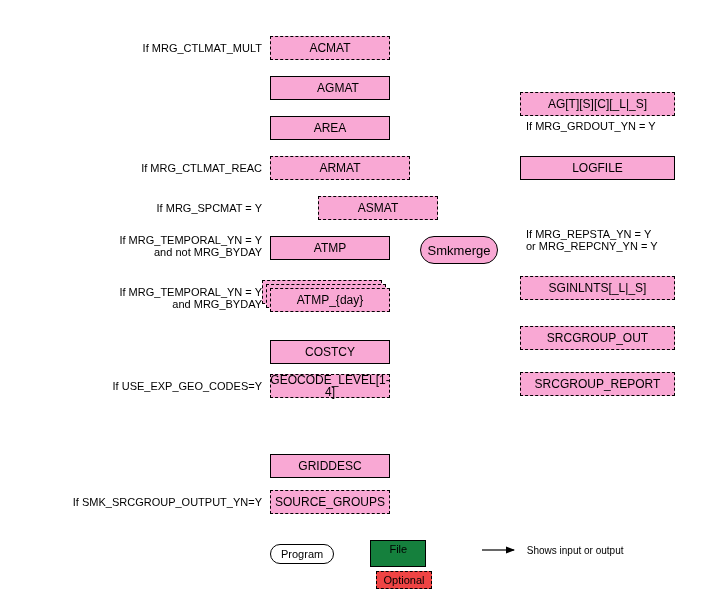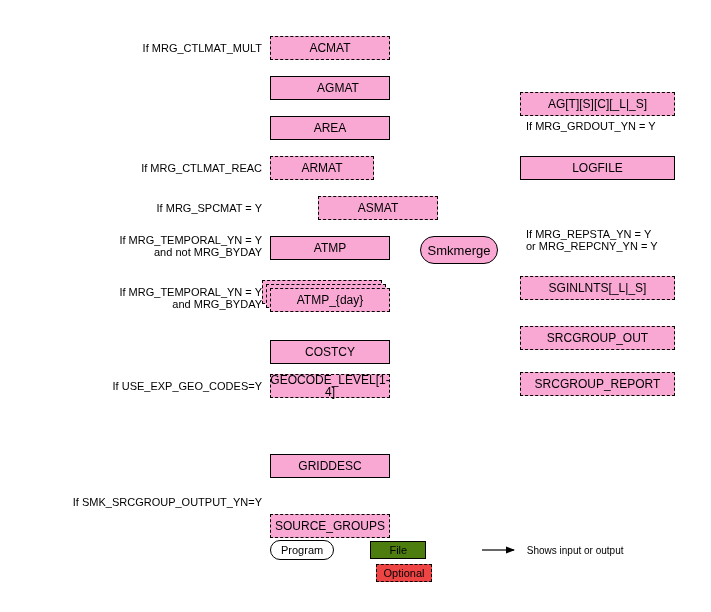--- a/index.html
+++ b/index.html
@@ -5,50 +5,50 @@
   *{box-sizing:border-box;margin:0;padding:0}
   body{font-family:Arial,Helvetica,sans-serif;background:#fff;width:711px;height:612px;position:relative;overflow:hidden}
   .stage{position:absolute;inset:0}
   .node{position:absolute;text-align:center;font-size:12px;line-height:1;display:flex;align-items:center;justify-content:center;background:#f9a8d4}
   .file{border:1.5px solid #000}
   .opt{border:1.5px dashed #000}
   .prog{border:1.5px solid #000;border-radius:14px;padding:4px 14px;font-size:13px}
   .cond{position:absolute;font-size:11px;text-align:right;white-space:nowrap}
   .legend{position:absolute;left:270px;top:540px;font-size:11px}
   .lg-prog{display:inline-block;border:1.5px solid #000;border-radius:12px;padding:3px 10px;font-size:11px;background:#fff;vertical-align:middle}
-  .lg-file{display:inline-block;border:1.5px solid #000;width:56px;height:18px;text-align:center;font-size:11px;line-height:16px;background:#4d7c0f;vertical-align:middle}
+  .lg-file{display:inline-block;border:1.5px solid #000;width:56px;height:27px;text-align:center;font-size:11px;line-height:16px;background:#15803d;vertical-align:middle}
   .lg-opt{display:inline-block;border:1.5px dashed #000;width:56px;height:18px;text-align:center;font-size:11px;line-height:16px;background:#ef4444;vertical-align:middle;margin-top:4px}
   .lg-arrow{position:absolute;left:480px;top:544px;font-size:10px}
   svg{position:absolute;inset:0;pointer-events:none}
   svg line{stroke:#000;stroke-width:1.2}
 </style>
 </head>
 <body>
 
 <div class="stage" id="stage">
     <div class="node prog" style="left: 420px; top: 236px; width: 78px; height: 28px;">Smkmerge</div>
     <div class="node opt" style="left: 270px; top: 36px; width: 120px; height: 24px;">ACMAT</div>
     <div class="cond" style="right: 449px; top: 42px;">If MRG_CTLMAT_MULT</div>
     <div class="node file" style="left: 270px; top: 76px; width: 120px; height: 24px; padding-left: 16px;">AGMAT</div>
     <div class="node file" style="left: 270px; top: 116px; width: 120px; height: 24px;">AREA</div>
-    <div class="node opt" style="left: 270px; top: 156px; width: 104px; height: 24px;">ARMAT</div>
+    <div class="node opt" style="left: 270px; top: 156px; width: 140px; height: 24px;">ARMAT</div>
     <div class="cond" style="right: 449px; top: 162px;">If MRG_CTLMAT_REAC</div>
     <div class="node opt" style="left: 278px; top: 196px; width: 120px; height: 24px; margin-left: 40px;">ASMAT</div>
     <div class="cond" style="right: 449px; top: 202px;">If MRG_SPCMAT = Y</div>
     <div class="node file" style="left: 270px; top: 236px; width: 120px; height: 24px;">ATMP</div>
     <div class="cond" style="right: 449px; top: 234px;">If MRG_TEMPORAL_YN = Y<br>and not MRG_BYDAY</div>
     <div class="node opt" style="left: 262px; top: 280px; width: 120px; height: 24px;"></div>
     <div class="node opt" style="left: 266px; top: 284px; width: 120px; height: 24px;"></div>
     <div class="node opt" style="left: 270px; top: 288px; width: 120px; height: 24px;">ATMP_{day}</div>
     <div class="cond" style="right: 449px; top: 286px;">If MRG_TEMPORAL_YN = Y<br>and MRG_BYDAY</div>
     <div class="node file" style="left: 270px; top: 340px; width: 120px; height: 24px;">COSTCY</div>
     <div class="node opt" style="left: 270px; top: 374px; width: 120px; height: 24px;">GEOCODE_LEVEL[1-4]</div>
     <div class="cond" style="right: 449px; top: 380px;">If USE_EXP_GEO_CODES=Y</div>
     <div class="node file" style="left: 270px; top: 454px; width: 120px; height: 24px;">GRIDDESC</div>
-    <div class="node opt" style="left: 270px; top: 490px; width: 120px; height: 24px; margin-top: 24px;">SOURCE_GROUPS</div>
+    <div class="node opt" style="left: 270px; top: 490px; width: 120px; height: 24px;">SOURCE_GROUPS</div>
     <div class="cond" style="right: 449px; top: 496px;">If SMK_SRCGROUP_OUTPUT_YN=Y</div>
     <div class="node opt" style="left: 520px; top: 92px; width: 155px; height: 24px;">AG[T][S][C][_L|_S]</div>
     <div class="cond" style="left: 526px; top: 120px; text-align: left;">If MRG_GRDOUT_YN = Y</div>
     <div class="node file" style="left: 520px; top: 156px; width: 155px; height: 24px;">LOGFILE</div>
     <div class="cond" style="left: 526px; top: 228px; text-align: left;">If MRG_REPSTA_YN = Y<br>or MRG_REPCNY_YN = Y</div>
     <div class="node opt" style="left: 520px; top: 276px; width: 155px; height: 24px;">SGINLNTS[_L|_S]</div>
     <div class="node opt" style="left: 520px; top: 372px; width: 155px; height: 24px;">SRCGROUP_REPORT</div>
     <div class="node opt" style="left: 520px; top: 326px; width: 155px; height: 24px;">SRCGROUP_OUT</div>
   </div>
 

